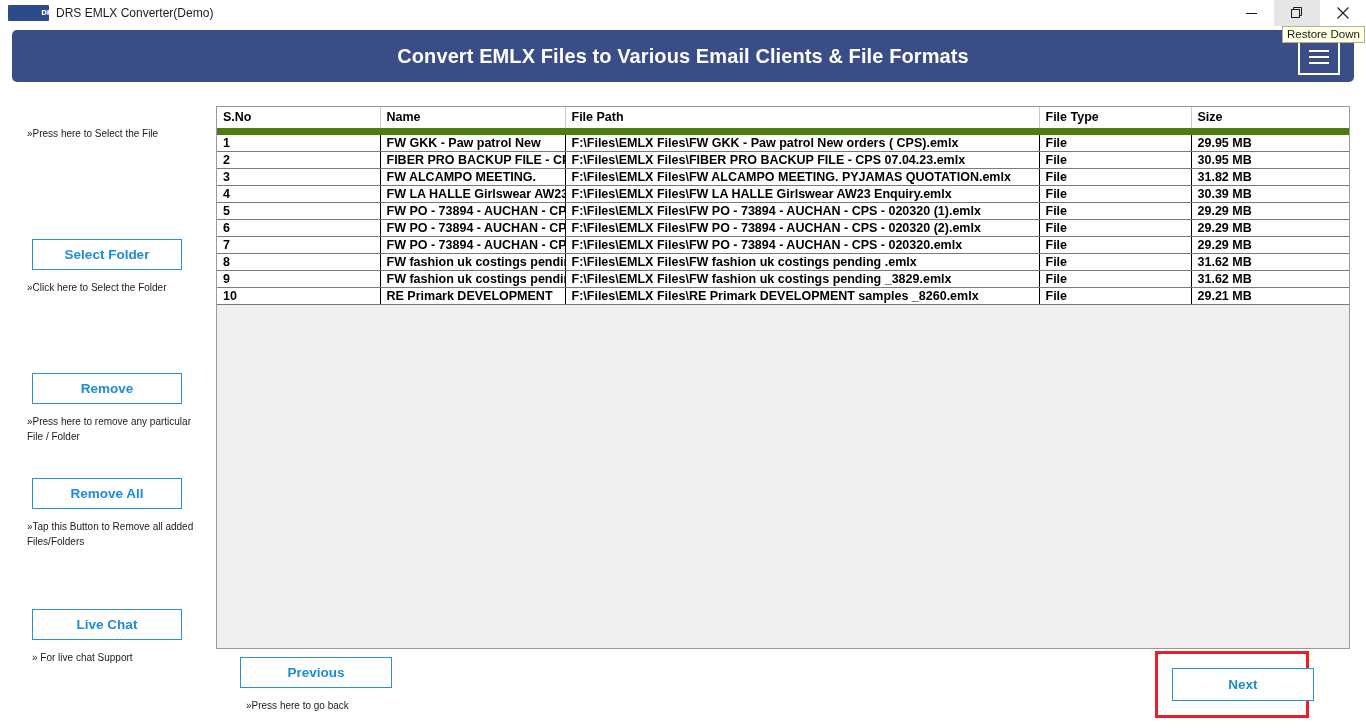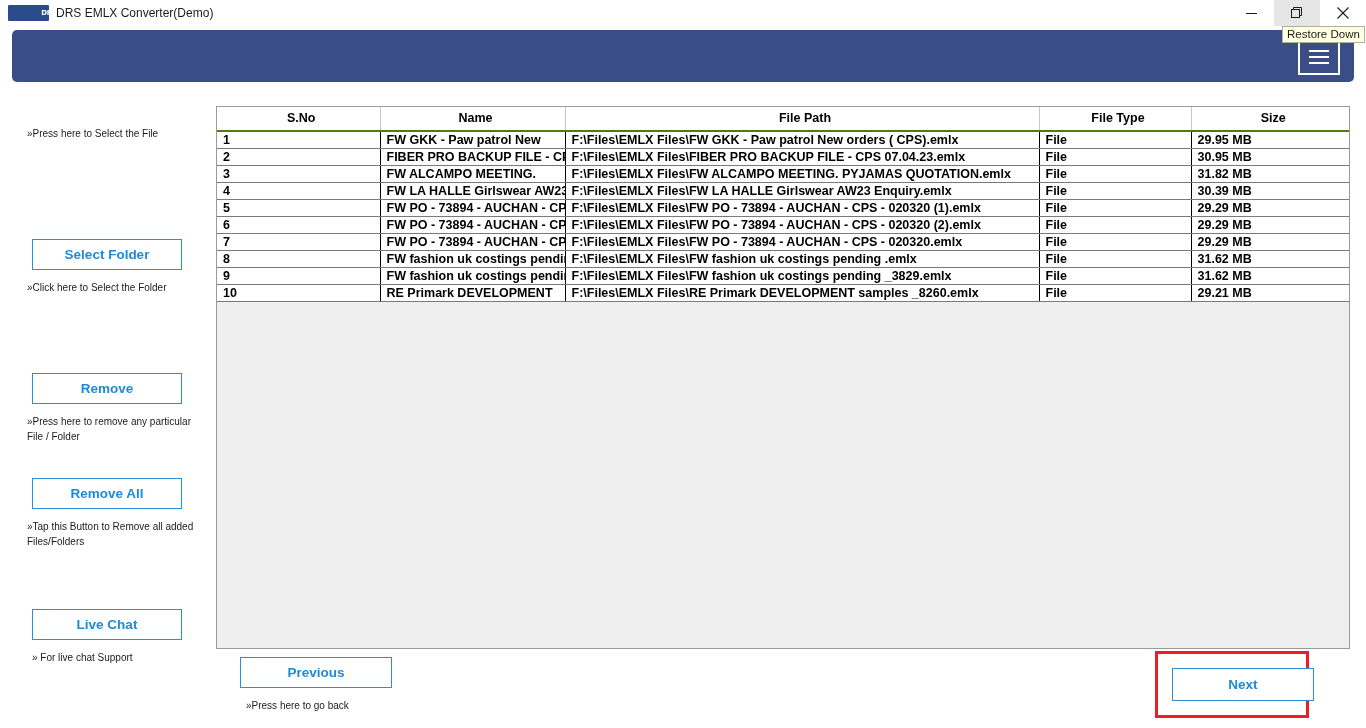--- a/index.html
+++ b/index.html
@@ -135,29 +135,29 @@
     width: 1132px;
     table-layout: fixed;
     background: #ffffff;
   }
   table.filelist col.c1 { width: 163px; }
   table.filelist col.c2 { width: 185px; }
   table.filelist col.c3 { width: 474px; }
   table.filelist col.c4 { width: 152px; }
   table.filelist col.c5 { width: 158px; }
   table.filelist th {
-    text-align: center;
+    text-align: left;
     font-size: 12.5px;
     font-weight: bold;
     color: #000000;
     background: #ffffff;
     padding: 3px 0 4px 6px;
     height: 24px;
     border-right: 1px solid #c8c8c8;
-    border-bottom: 2px solid #4d7c0f;
+    border-bottom: 7px solid #4d7c0f;
     white-space: nowrap;
     overflow: hidden;
   }
   table.filelist td {
     font-size: 12.5px;
     font-weight: bold;
     color: #000000;
     background: #ffffff;
     padding: 1px 0 1px 6px;
     height: 16px;
@@ -214,20 +214,21 @@
         <line x1="0.5" y1="0.5" x2="11.5" y2="11.5" stroke="#1b1b1b" stroke-width="1.1"></line>
         <line x1="11.5" y1="0.5" x2="0.5" y2="11.5" stroke="#1b1b1b" stroke-width="1.1"></line>
       </svg>
     </div>
   </div>
 </div>
 
 <div class="tooltip">Restore Down</div>
 
 <div class="banner">
+  <div class="banner-title">Convert EMLX Files to Various Email Clients &amp; File Formats</div>
   <div class="hamburger">
     <span></span>
     <span></span>
     <span></span>
   </div>
 </div>
 
 <div class="sidebar">
 
   <div class="side-group" style="top:16px;">

